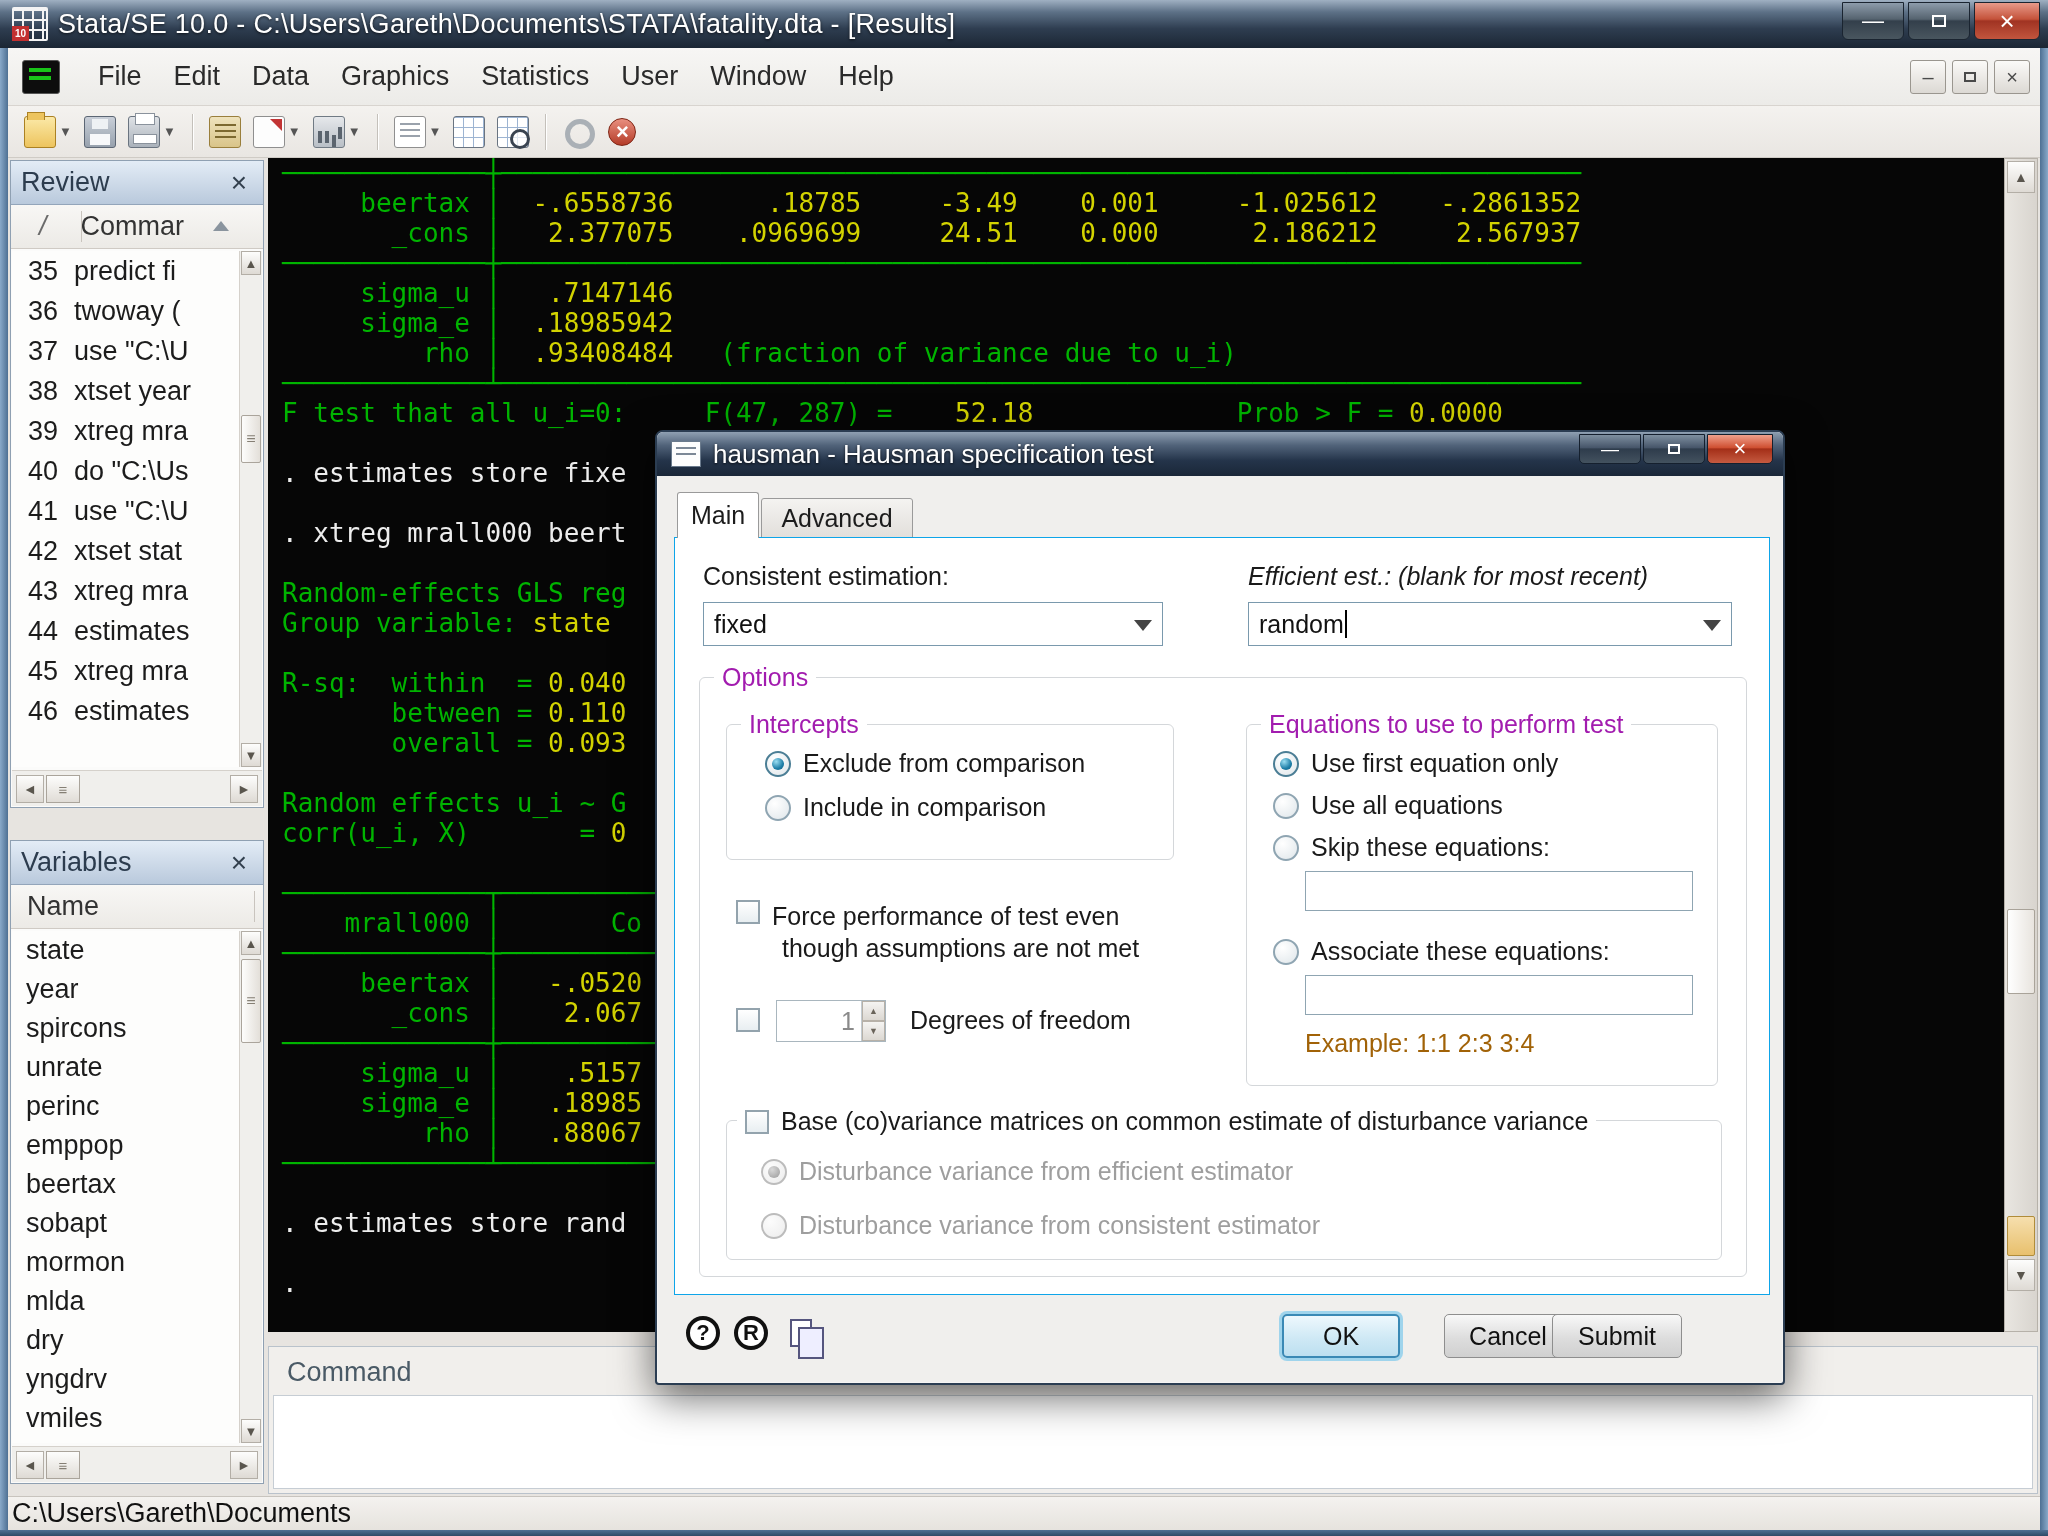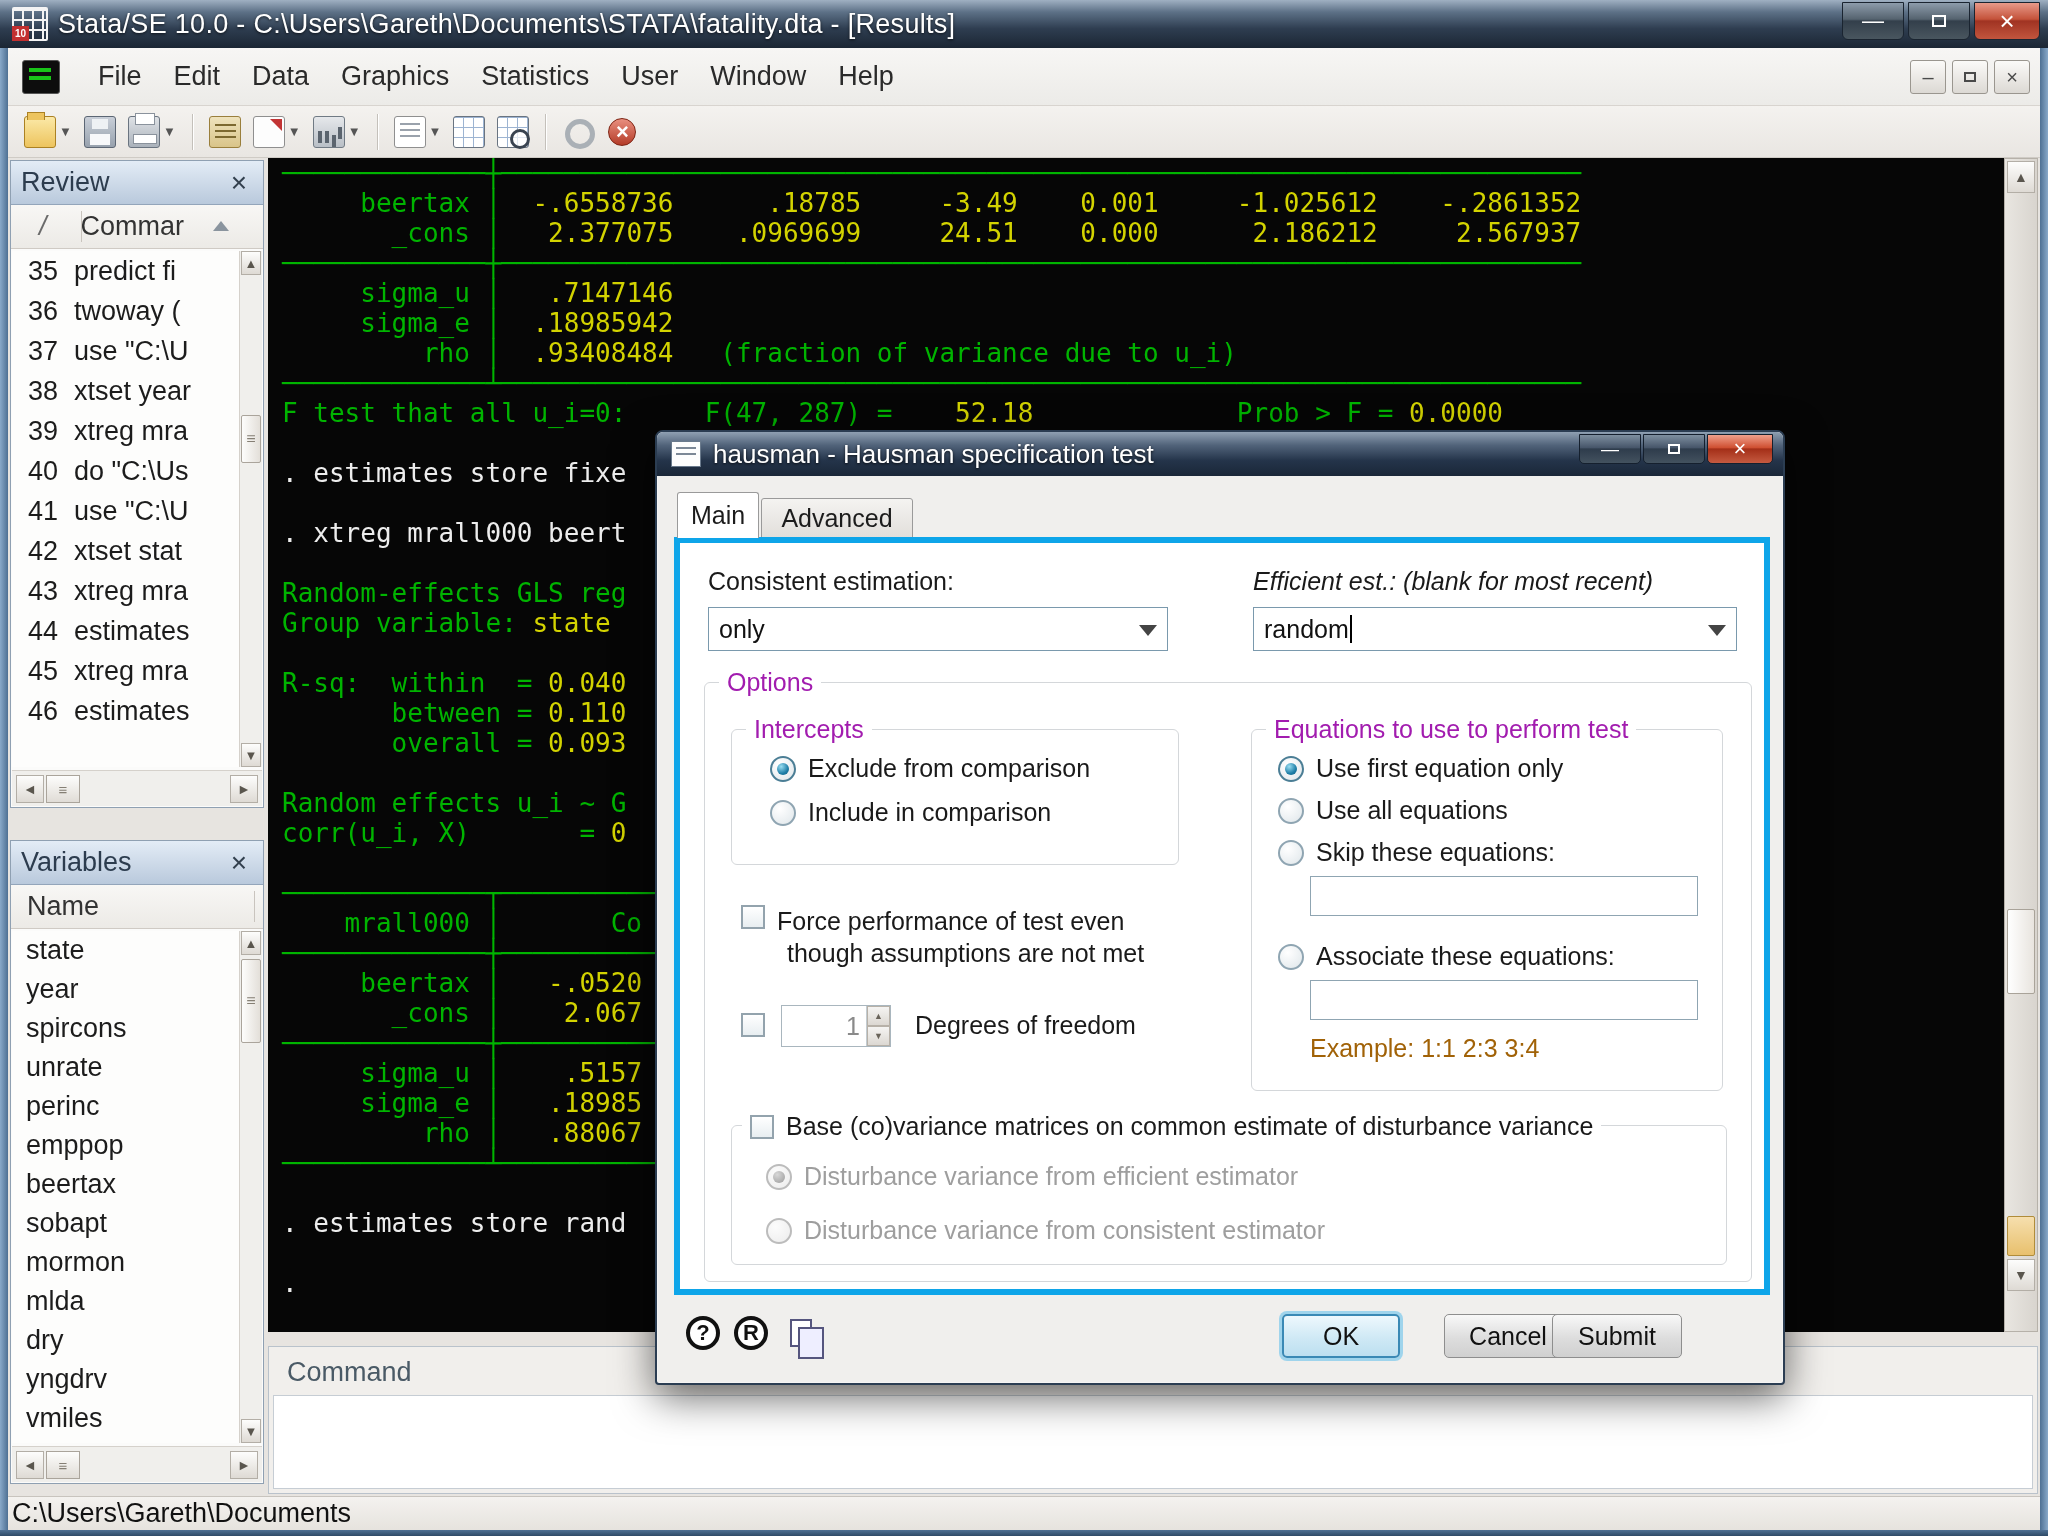--- a/index.html
+++ b/index.html
@@ -108,21 +108,21 @@
   .dlg-icon { width:30px; height:26px; background:#fdfdfd; border:1px solid #6a7a8c; margin:0 12px 0 14px; position:relative; }
   .dlg-icon::after { content:""; position:absolute; left:4px; top:5px; width:20px; height:2px; background:#7c8896; box-shadow:0 6px 0 #7c8896, 0 12px 0 -6px #7c8896; }
   .dlg-title { font-size:26px; text-shadow:0 1px 3px rgba(0,0,0,.8); }
   .dlg-btns { position:absolute; right:10px; top:2px; display:flex; gap:2px; }
   .dbtn { width:62px; height:30px; border:1px solid #15202e; border-radius:0 0 5px 5px; background:linear-gradient(180deg,#7e8fa0,#475souvent666 45%,#2e3c4c 50%,#43525f); background:linear-gradient(180deg,#7e8fa0,#47566a 45%,#2e3c4c 50%,#43525f); color:#fff; display:flex; align-items:center; justify-content:center; font-size:18px; }
   .dbtn.close { background:linear-gradient(180deg,#f0a08c,#cf5032 45%,#a42f18 50%,#c55a40); width:66px; font-size:22px; }
   .dbtn .rbox { width:12px; height:10px; border:2px solid #fff; display:block; }
   .tab { position:absolute; font-size:25px; color:#1c1c1c; display:flex; align-items:center; justify-content:center; border:1px solid #9a9a9a; }
   #tab-main { left:20px; top:60px; width:82px; height:46px; background:#ffffff; border-bottom:none; z-index:3; border-radius:3px 3px 0 0; }
   #tab-advanced { left:104px; top:66px; width:152px; height:40px; background:linear-gradient(180deg,#f4f3f1,#e2dfdb); border-radius:3px 3px 0 0; }
-  .dlg-page { position:absolute; left:17px; top:105px; width:1096px; height:758px; background:#ffffff; border:6px solid #0ea5e9; z-index:2; }
+  .dlg-page { position:absolute; left:17px; top:105px; width:1096px; height:758px; background:#ffffff; border:1px solid #0ea5e9; z-index:2; }
   .dl-label { position:absolute; font-size:25px; color:#1a1a1a; white-space:nowrap; }
   .combo { position:absolute; height:44px; background:#fff; border:1px solid #7a99ad; display:flex; align-items:center; font-size:25px; color:#111; padding-left:10px; }
   .combo-arrow { position:absolute; right:10px; top:17px; width:0; height:0; border-left:9px solid transparent; border-right:9px solid transparent; border-top:11px solid #444; }
   .caret { display:inline-block; width:2px; height:28px; background:#000; margin-left:1px; vertical-align:middle; }
   .group { position:absolute; border:1px solid #d4d7da; border-radius:6px; }
   .group-legend { position:absolute; top:-15px; left:14px; background:#fff; padding:0 8px; font-size:25px; color:#a21caf; white-space:nowrap; }
   .radio-row, .check-row { position:absolute; display:flex; align-items:center; gap:12px; }
   .radio { width:26px; height:26px; border-radius:50%; border:2px solid #8fa5b2; background:radial-gradient(circle at 35% 30%, #ffffff, #dfe6ea); position:relative; flex:none; }
   .radio.sel { border-color:#4b7e95; }
   .radio.sel::after { content:""; position:absolute; left:5px; top:5px; width:12px; height:12px; border-radius:50%; background:radial-gradient(circle at 35% 30%, #9adef2, #1f7fa8 60%, #0b5c80); }
@@ -371,21 +371,21 @@
         <div class="dbtn close">×</div>
       </div>
     </div>
 
     <div class="tab" id="tab-main">Main</div>
     <div class="tab" id="tab-advanced">Advanced</div>
 
     <div class="dlg-page">
       <span class="dl-label" style="left:28px;top:24px;">Consistent estimation:</span>
       <div class="combo" style="left:28px;top:64px;width:460px;">
-        <span>only</span>
+        <span>fixed</span>
         <span class="combo-arrow"></span>
       </div>
 
       <span class="dl-label" style="left:573px;top:24px;font-style:italic;">Efficient est.:  (blank for most recent)</span>
       <div class="combo" style="left:573px;top:64px;width:484px;">
         <span>random</span>
           <span class="caret"></span>
         <span class="combo-arrow"></span>
       </div>
 

